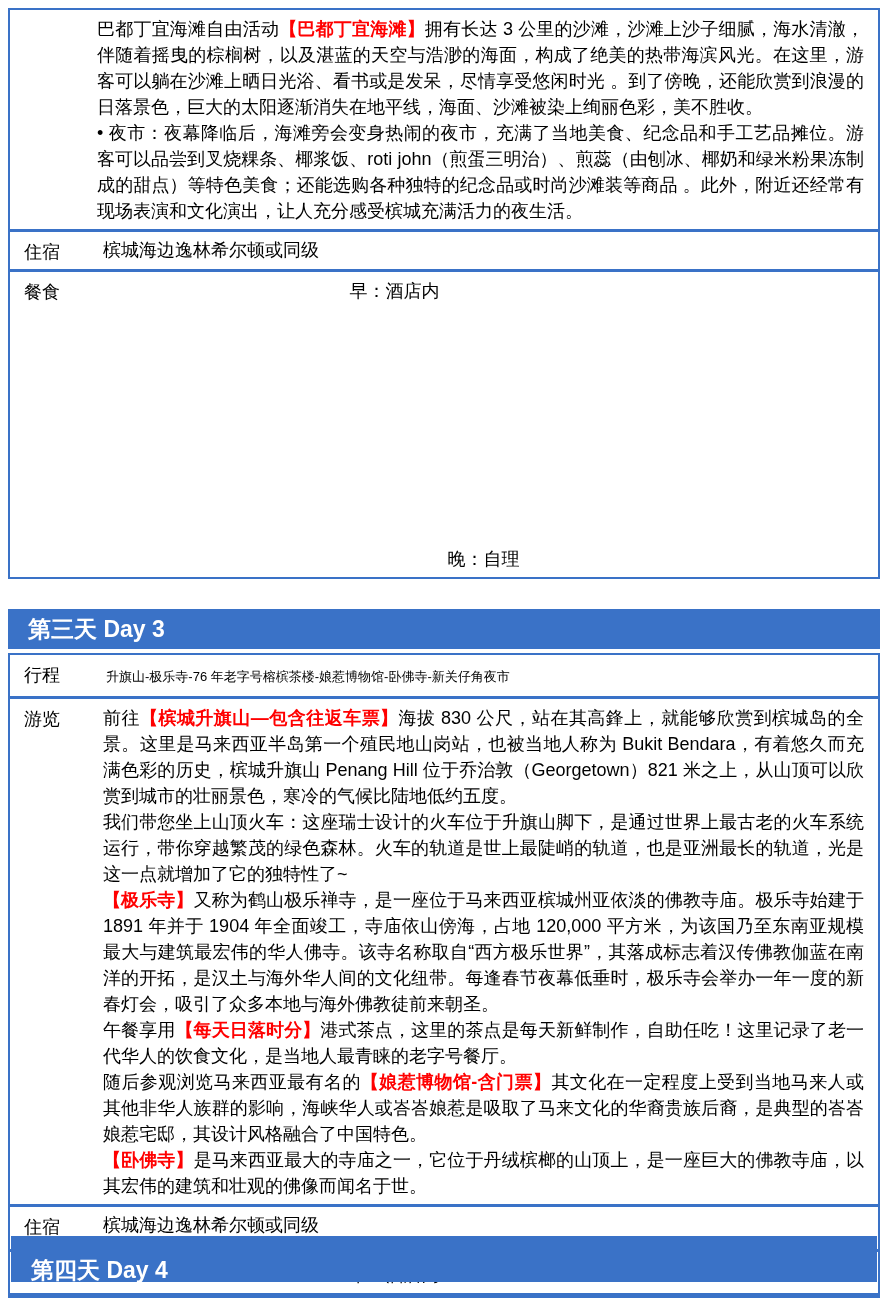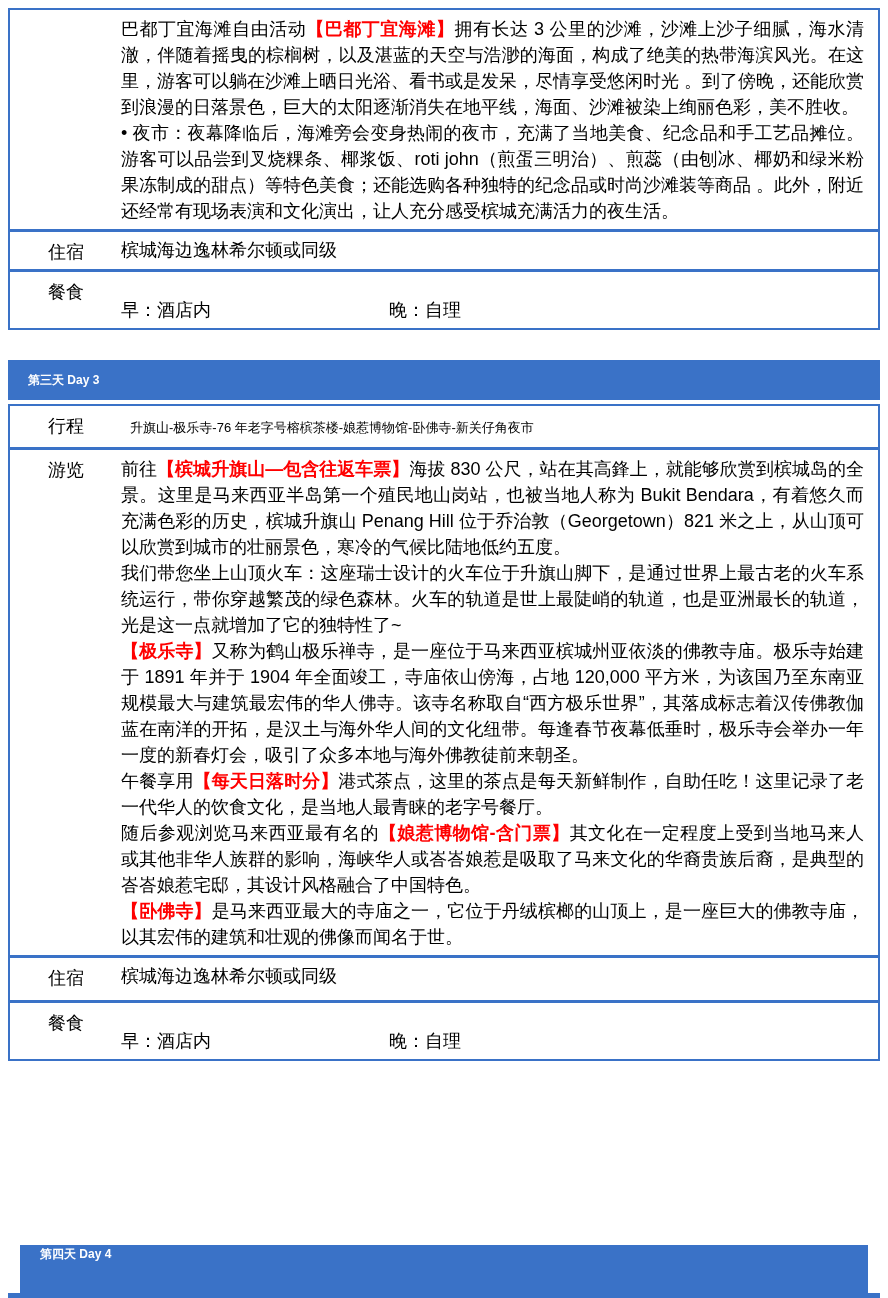--- a/index.html
+++ b/index.html
@@ -17,67 +17,67 @@
     font-family:"Liberation Sans","DejaVu Sans",sans-serif;
     color:var(--ink);
   }
   
   .tbl{
     margin:0 8px;
     border:2px solid var(--blue);
     background:#ffffff;
   }
   .tbl-day2{margin-top:8px;}
-  .row{display:flex;padding-left:24px;}
-  .row + .row{border-top:3px solid var(--blue);}
+  .row{display:flex;}
+  .row + .row{border-top:3px solid var(--blue);gap:6px;}
   .cell-label{
     width:87px;flex:0 0 87px;
     padding:7px 0 0 14px;
     font-size:18px;line-height:26px;
   }
   .cell-body{
     flex:1;
     padding:6px 14px 5px 0;
     font-size:18px;line-height:26px;
     text-align:justify;
   }
   .cell-body p{margin:0;}
   .hl{color:var(--red);font-weight:bold;}
   
   .row-route .cell-body{padding-left:9px;font-size:13px;line-height:24px;padding-top:10px;min-height:41px;}
   
   .row-acc .cell-body{min-height:36px;font-family:Liberation Mono, monospace;}
   .tbl-day3 .row-acc .cell-body{min-height:42px;}
   
-  .meals-grid{display:flex;align-items:flex-end;}
+  .meals-grid{display:flex;align-items:center;flex-direction:column;}
   .meal{display:block;}
   .meal-breakfast{width:268px;flex:0 0 268px;}
   .meal-lunch{width:282px;flex:0 0 282px;}
   .meal-dinner{flex:1;}
   .meal-label{font-size:18px;}
   .meal-value{font-size:18px;}
   .meal-value.small{font-size:15px;}
   .tbl-day3 .row-meals .cell-body{min-height:56px;padding-top:10px;}
   .tbl-day2 .row-meals .cell-body{min-height:56px;}
   
   .day-bar{
     margin:30px 8px 4px 8px;
     height:40px;
     background:var(--blue);
     color:#ffffff;
     font-weight:bold;
-    font-size:12px;
+    font-size:23px;
     display:flex;align-items:center;
     padding-left:20px;
   }
   .day-bar-4{
     position:absolute;left:8px;right:8px;top:1233px;
-    margin:12px;height:54px;
+    margin:3px;height:46px;
     align-items:flex-start;
-    padding-top:1px;
+    padding-top:19px;
   }
   .next-edge{
     position:absolute;left:8px;right:8px;top:1293px;
     height:5px;background:var(--blue);
   }
 </style>
 </head>
 <body>
 
 <div class="page">

